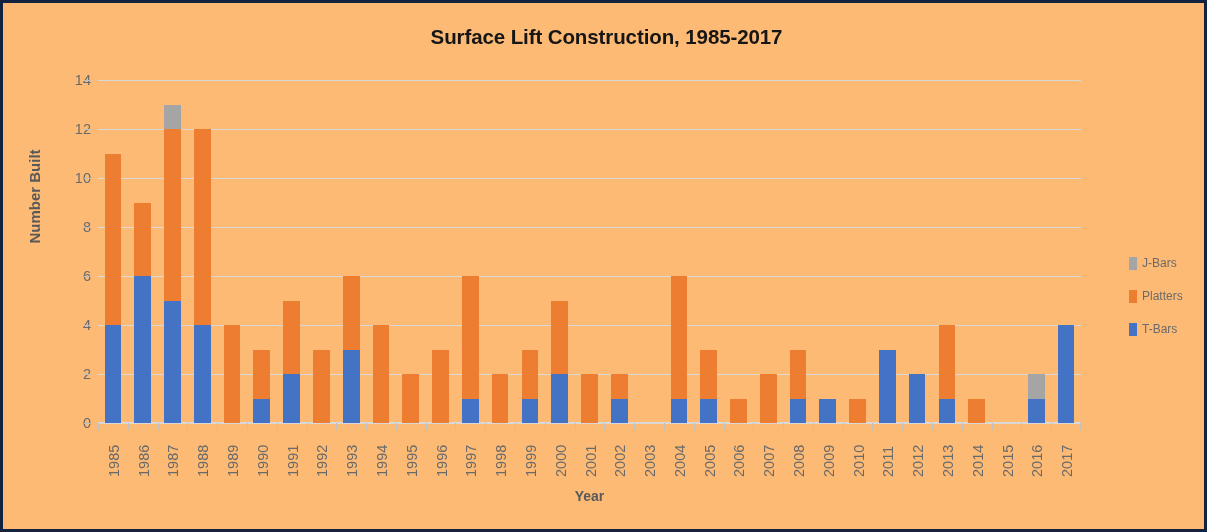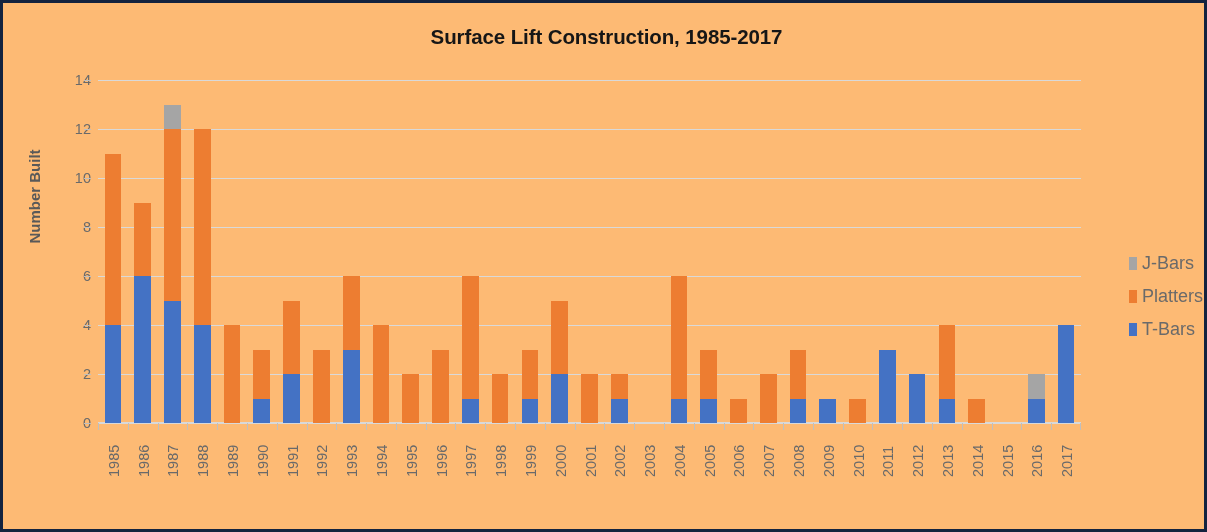--- a/index.html
+++ b/index.html
@@ -173,21 +173,21 @@
     height: 28px;
     margin-bottom: 5px;
   }
   .legend-swatch {
     width: 8px;
     height: 13px;
     margin-right: 5px;
     flex: 0 0 auto;
   }
   .legend-label {
-    font-size: 18px;
+    font-size: 12px;
     color: #6a6a6a;
     white-space: nowrap;
   }
 </style>
 </head>
 <body>
 
 <div id="chart-frame" style="border-color: rgb(19, 35, 63);">
 
   <div id="chart-title">Surface Lift Construction, 1985-2017</div>
@@ -471,20 +471,21 @@
       <div class="xtick-label" style="left: calc(77.2727% - 8px);">2010</div>
       <div class="xtick-label" style="left: calc(80.303% - 8px);">2011</div>
       <div class="xtick-label" style="left: calc(83.3333% - 8px);">2012</div>
       <div class="xtick-label" style="left: calc(86.3636% - 8px);">2013</div>
       <div class="xtick-label" style="left: calc(89.3939% - 8px);">2014</div>
       <div class="xtick-label" style="left: calc(92.4242% - 8px);">2015</div>
       <div class="xtick-label" style="left: calc(95.4545% - 8px);">2016</div>
       <div class="xtick-label" style="left: calc(98.4848% - 8px);">2017</div>
     </div>
 
+  <div id="x-axis-title">Year</div>
 
   <div id="legend">
       <div class="legend-item">
         <span class="legend-swatch" style="background: rgb(165, 165, 165);"></span>
         <span class="legend-label">J-Bars</span>
       </div>
       <div class="legend-item">
         <span class="legend-swatch" style="background: rgb(237, 125, 49);"></span>
         <span class="legend-label">Platters</span>
       </div>

